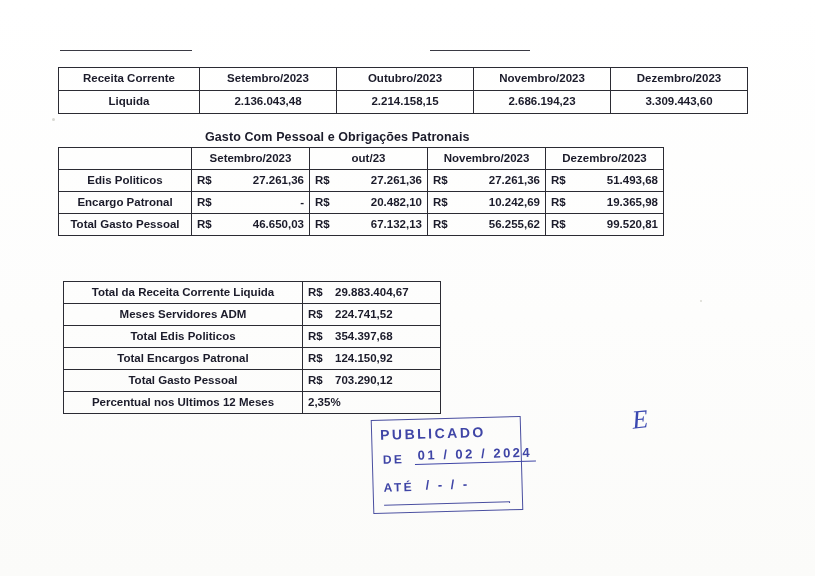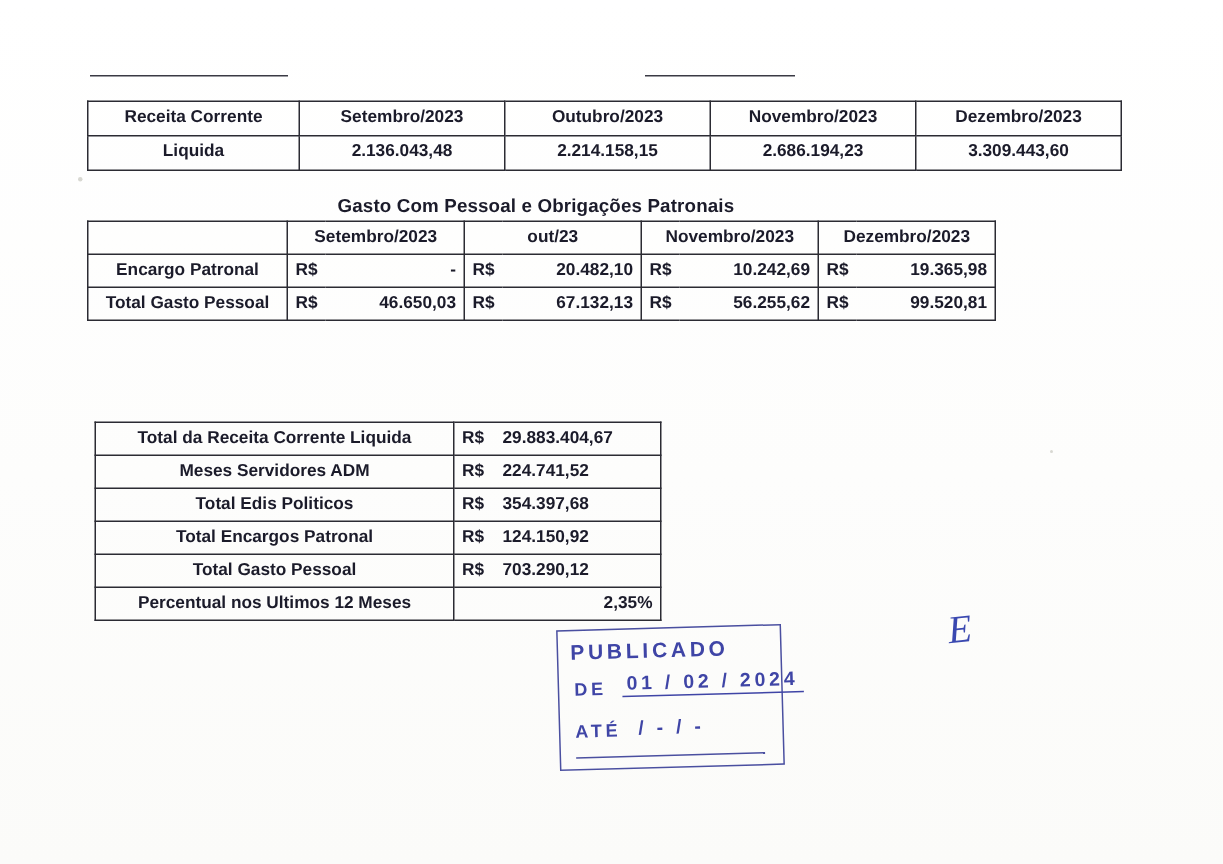--- a/index.html
+++ b/index.html
@@ -55,21 +55,20 @@
   #t1 .v   { width: 126px; text-align: center; }
 
   
   #gasto-title {
     position: absolute;
     left: 205px;
     top: 130px;
     font-size: 12.5px;
     font-weight: bold;
     letter-spacing: .1px;
-    margin-left: 20px;
   }
 
   
   #t2 {
     position: absolute;
     left: 58px;
     top: 147px;
   }
   #t2 td { height: 17px; }
   #t2 .lbl   { width: 122px; text-align: center; }
@@ -81,21 +80,21 @@
   
   #t3 {
     position: absolute;
     left: 63px;
     top: 281px;
   }
   #t3 td { height: 17px; }
   #t3 .lbl { width: 228px; text-align: center; }
   #t3 .cur { width: 22px;  text-align: left; border-right: none; padding-right: 0; }
   #t3 .num { width: 100px; text-align: left; border-left: none; }
-  #t3 .pct { text-align: right; }
+  #t3 .pct { text-align: left; }
 
   
   #stamp {
     position: absolute;
     left: 372px;
     top: 418px;
     width: 148px;
     height: 92px;
     border: 1.6px solid #4a4fa0;
     transform: rotate(-1.6deg);
@@ -174,20 +173,31 @@
     <tbody>
         <tr>
       <td class="lbl"></td>
       <td class="hdr" colspan="2">Setembro/2023</td>
       <td class="hdr" colspan="2">out/23</td>
       <td class="hdr" colspan="2">Novembro/2023</td>
       <td class="hdr" colspan="2">Dezembro/2023</td>
     </tr>
 
 
+    <tr>
+      <td class="lbl">Edis Politicos</td>
+      <td class="cur">R$</td>
+      <td class="num">27.261,36</td>
+      <td class="cur">R$</td>
+      <td class="num">27.261,36</td>
+      <td class="cur">R$</td>
+      <td class="num">27.261,36</td>
+      <td class="cur">R$</td>
+      <td class="num">51.493,68</td>
+    </tr>
 
     <tr>
       <td class="lbl">Encargo Patronal</td>
       <td class="cur">R$</td>
       <td class="num">-</td>
       <td class="cur">R$</td>
       <td class="num">20.482,10</td>
       <td class="cur">R$</td>
       <td class="num">10.242,69</td>
       <td class="cur">R$</td>

